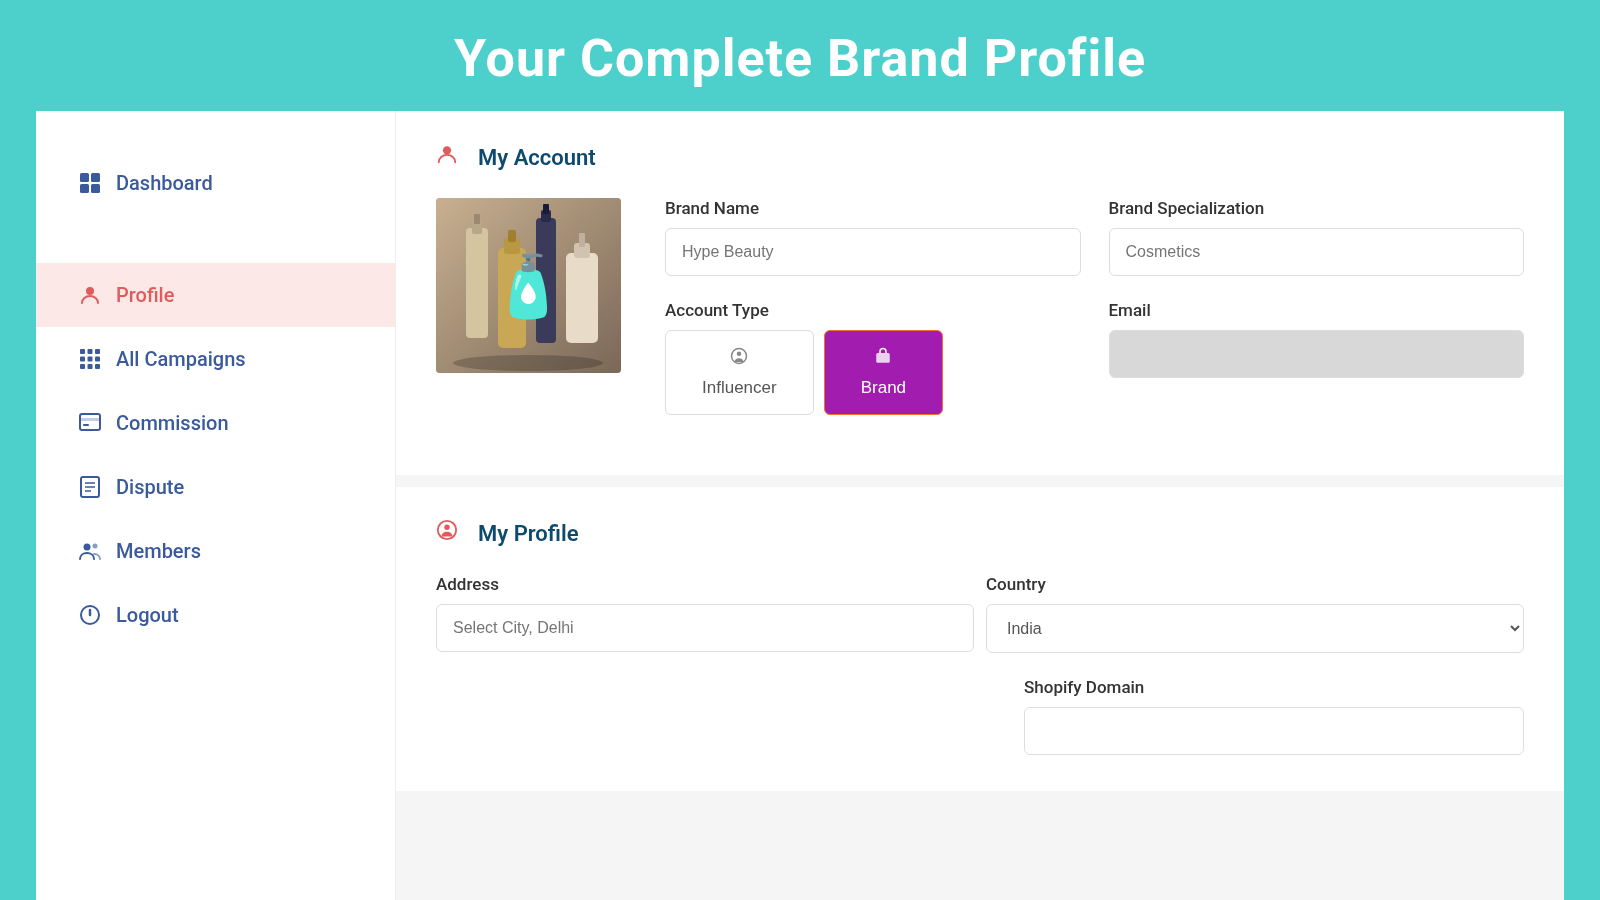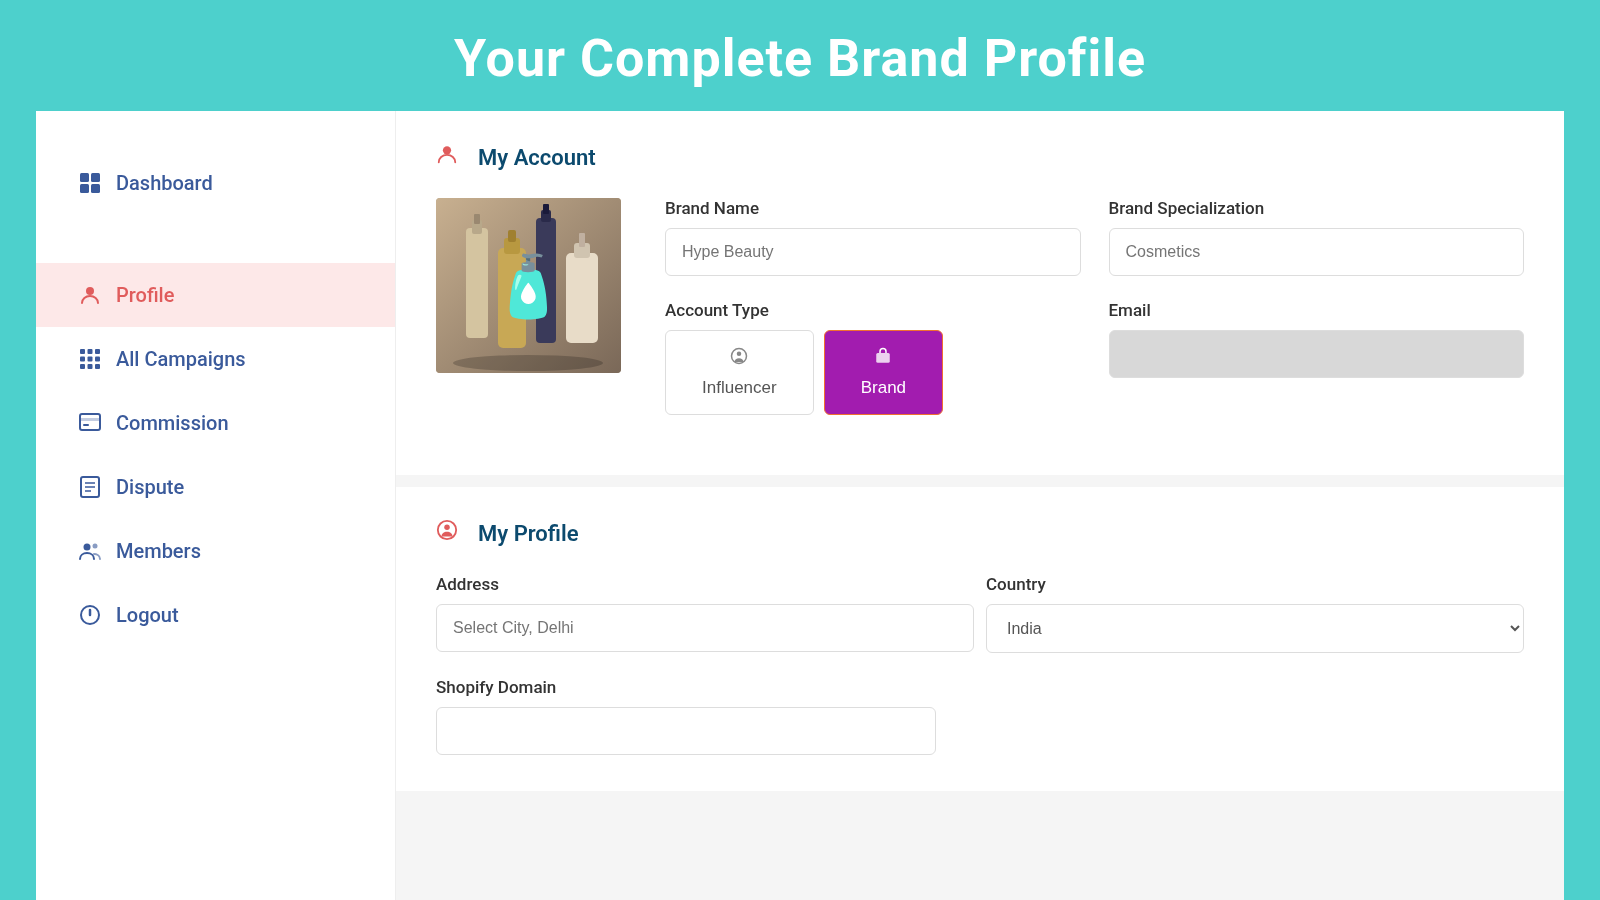--- a/index.html
+++ b/index.html
@@ -171,20 +171,21 @@
     }
     
     .profile-fields {
       display: flex;
       flex-direction: column;
       gap: 24px;
     }
     .profile-row {
       display: flex;
       gap: 12px;
+      justify-content: flex-end;
     }
     .profile-field {
       flex: 1;
     }
     .select-input {
       width: 100%;
       border: 1px solid #ddd;
       border-radius: 6px;
       padding: 14px 16px;
       font-size: 16px;

